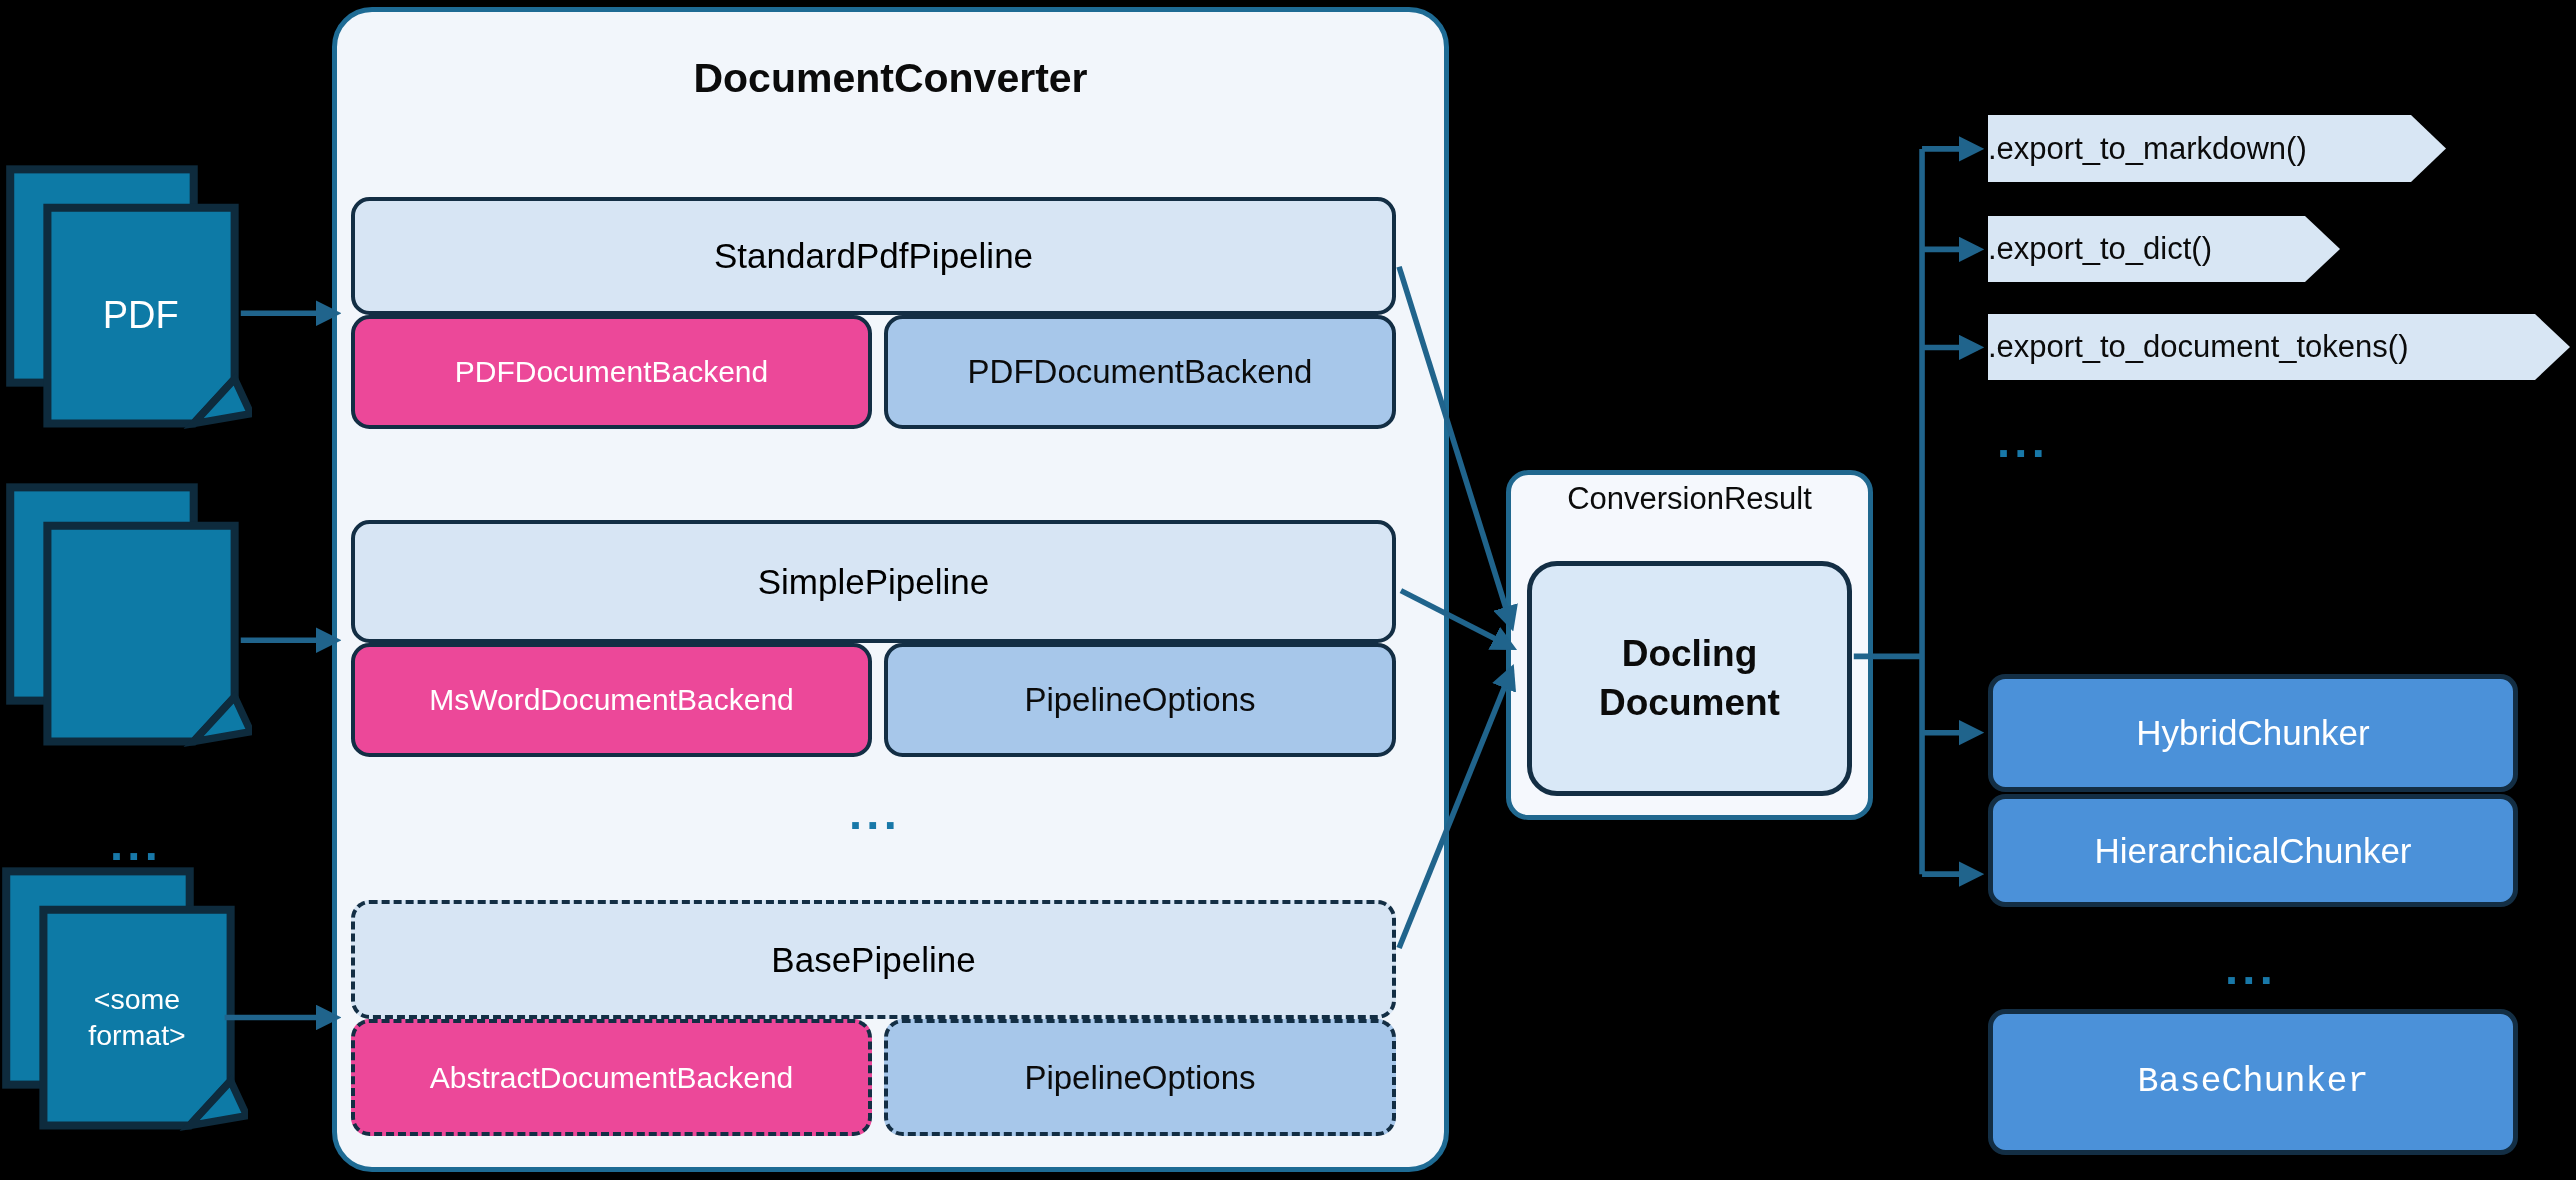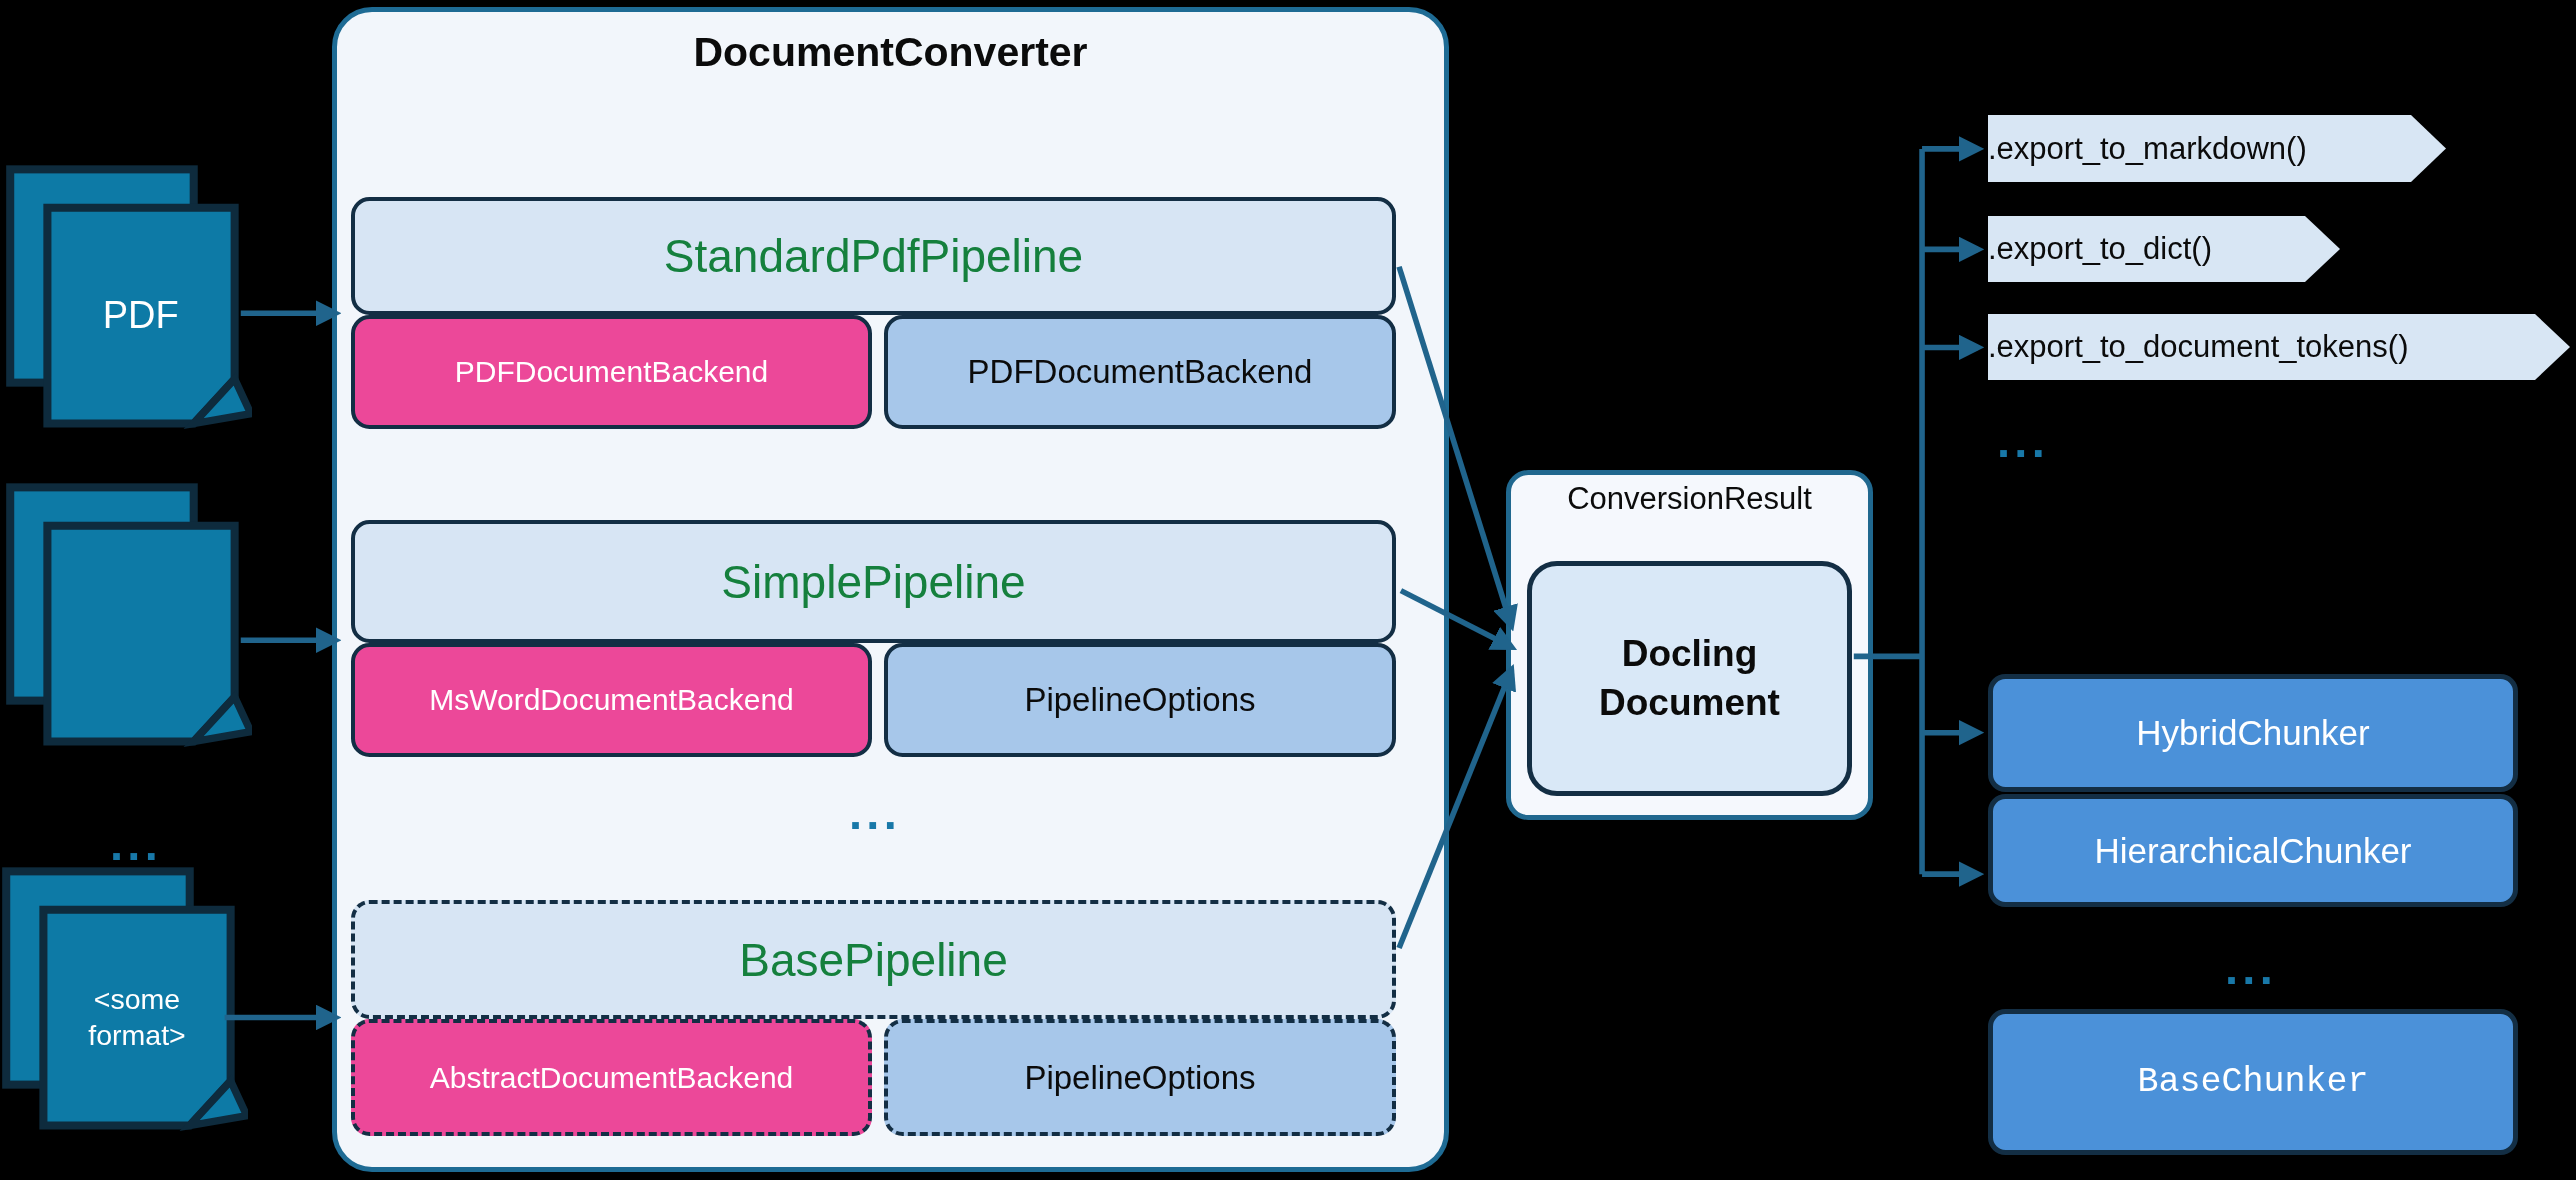--- a/index.html
+++ b/index.html
@@ -9,21 +9,21 @@
   .doc-icon{z-index:10;}
   .doc-icon svg{position:absolute;left:0;top:0;width:100%;height:100%;}
   .doc-label{position:absolute;left:17.5%;top:16.5%;width:75.5%;height:80%;display:flex;align-items:center;justify-content:center;
              color:#ffffff;white-space:pre-line;text-align:center;line-height:1.25;}
   .lbl-pdf{font-size:38px;}
   .lbl-docx{font-size:35px;}
   .lbl-fmt{font-size:28.5px;}
   .converter{background:#f2f6fb;border:5.6px solid #1e6b94;border-radius:40px;box-sizing:border-box;z-index:5;}
   .title{font-size:41px;font-weight:bold;color:#0b0b0b;display:flex;align-items:center;justify-content:center;z-index:6;}
   .plbox{display:flex;align-items:center;justify-content:center;box-sizing:border-box;border:4.3px solid #132e44;
-         background:#d7e5f4;border-radius:18.6px;font-size:46px;color:#15803d;z-index:12;}
+         background:#d7e5f4;border-radius:18.6px;font-size:35px;color:#000000;z-index:12;}
   .backend{background:#ec4899;color:#ffffff;font-size:30px;}
   .options{background:#a7c7ea;color:#0b0b0b;font-size:33px;}
   .dashed{border-style:dashed;}
   .ellipsis{color:#1878a8;font-weight:bold;font-size:47px;display:flex;align-items:flex-start;justify-content:center;
             letter-spacing:4.3px;z-index:12;line-height:0.55;}
   .result-outer{background:#f5f8fd;border:5.6px solid #20688f;border-radius:22.3px;box-sizing:border-box;z-index:12;}
   .result-label{font-size:31px;color:#0b0b0b;display:flex;align-items:center;justify-content:center;z-index:13;}
   .docling{background:#d9e8f7;border:5.6px solid #132e44;border-radius:30px;box-sizing:border-box;display:flex;align-items:center;
            justify-content:center;font-weight:bold;font-size:37px;text-align:center;line-height:1.3;color:#0b0b0b;
            padding:0 18.6px;z-index:13;}
@@ -81,21 +81,21 @@
   <svg viewBox="0 0 400 435">
     <rect x="10" y="10" width="296" height="344" fill="#0d7aa6" stroke="#0e2b3d" stroke-width="13"></rect>
     <path d="M70 72 H372 V348 L306 420 H70 Z" fill="#0d7aa6" stroke="#0e2b3d" stroke-width="13"></path>
     <path d="M372 348 L306 420 L398 404 Z" fill="#0d7aa6" stroke="#0e2b3d" stroke-width="12"></path>
   </svg>
   <div class="doc-label lbl-fmt">&lt;some
 format&gt;</div>
 </div>
 
 <div class="abs converter" style="left:332px;top:7.4px;width:1117px;height:1165px;"></div>
-<div class="abs title" style="left:332px;top:24px;width:1117px;height:56px;">DocumentConverter</div>
+<div class="abs title" style="left:332px;top:50px;width:1117px;height:56px;">DocumentConverter</div>
 
 <div class="abs plbox" style="left:351px;top:197px;width:1045px;height:118px;">StandardPdfPipeline</div>
 <div class="abs plbox backend" style="left:351px;top:315px;width:521px;height:114px;">PDFDocumentBackend</div>
 <div class="abs plbox options" style="left:884px;top:315px;width:512px;height:114px;">PDFDocumentBackend</div>
 
 <div class="abs plbox" style="left:351px;top:520px;width:1045px;height:123px;">SimplePipeline</div>
 <div class="abs plbox backend" style="left:351px;top:643px;width:521px;height:114px;">MsWordDocumentBackend</div>
 <div class="abs plbox options" style="left:884px;top:643px;width:512px;height:114px;">PipelineOptions</div>
 
 <div class="abs ellipsis" style="left:813px;top:800px;width:124px;height:60px;">...</div>

